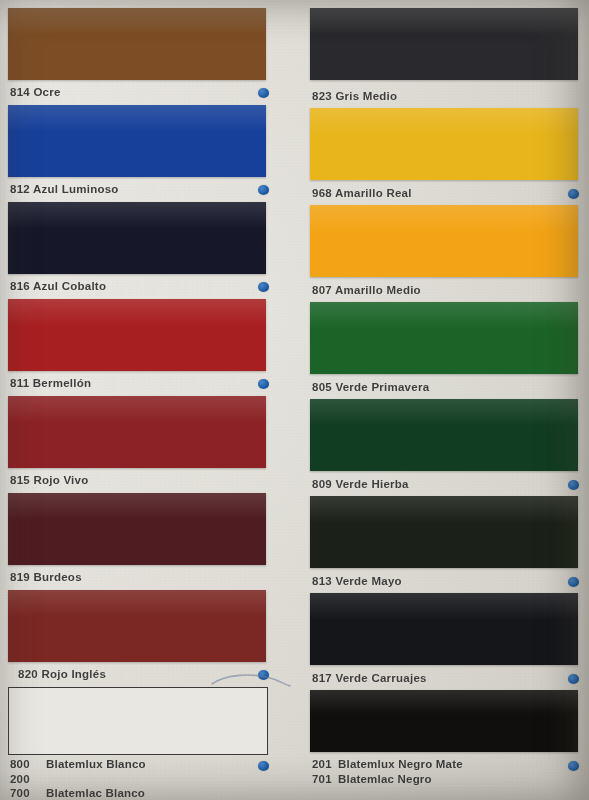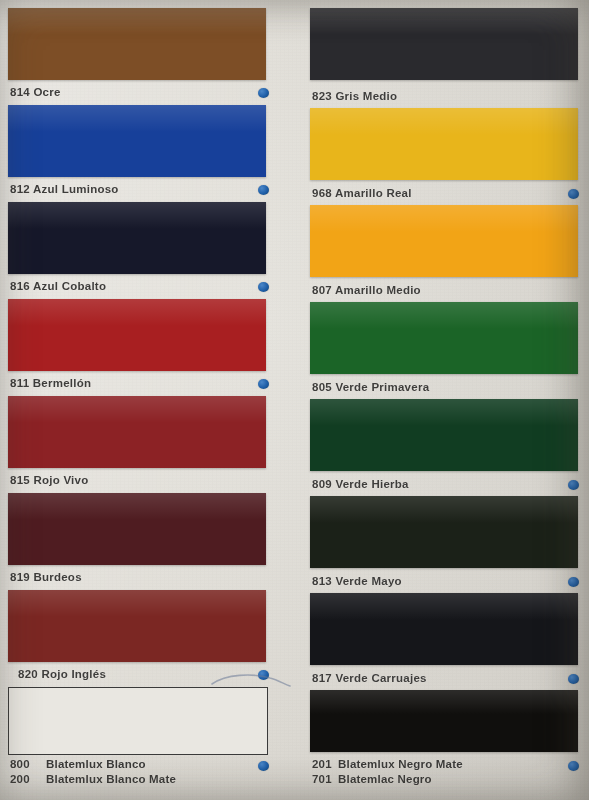--- a/index.html
+++ b/index.html
@@ -233,21 +233,24 @@
     <svg class="scribble" id="scribble" width="86" height="18" style="left:200px; top:672px;" viewBox="0 0 86 18">
       <path d="M4 12 C 18 2, 44 1, 62 6 C 70 8, 76 12, 82 14" fill="none" stroke="#6b7a97" stroke-width="1.6" stroke-linecap="round"></path>
     </svg>
     <div class="footer-block" id="footer-left-lines" style="left:2px; top:757px;">
         <div class="footer-line fl-left">
           <span class="footer-code">800</span>
           <span class="footer-name">Blatemlux Blanco</span>
         </div>
         <div class="footer-line fl-left">
           <span class="footer-code">200</span>
-          <span class="footer-name">Blatemlux Blanco Mate</span>
+        </div>
+        <div class="footer-line fl-left">
+          <span class="footer-code">700</span>
+          <span class="footer-name">Blatemlac Blanco</span>
         </div>
       </div>
     <div class="dot" id="footer-left-dot" style="left:250px; top:761px;"></div>
   </div>
 
   <div class="entry" id="footer-right-entry" style="left:310px; top:0; width:270px;">
     <div class="swatch" id="footer-right-swatch" style="top: 690px; width: 268px; height: 62px; background: rgb(16, 15, 13);">
       <div class="gloss"></div>
     </div>
     <div class="footer-block" id="footer-right-lines" style="left:2px; top:757px;">

